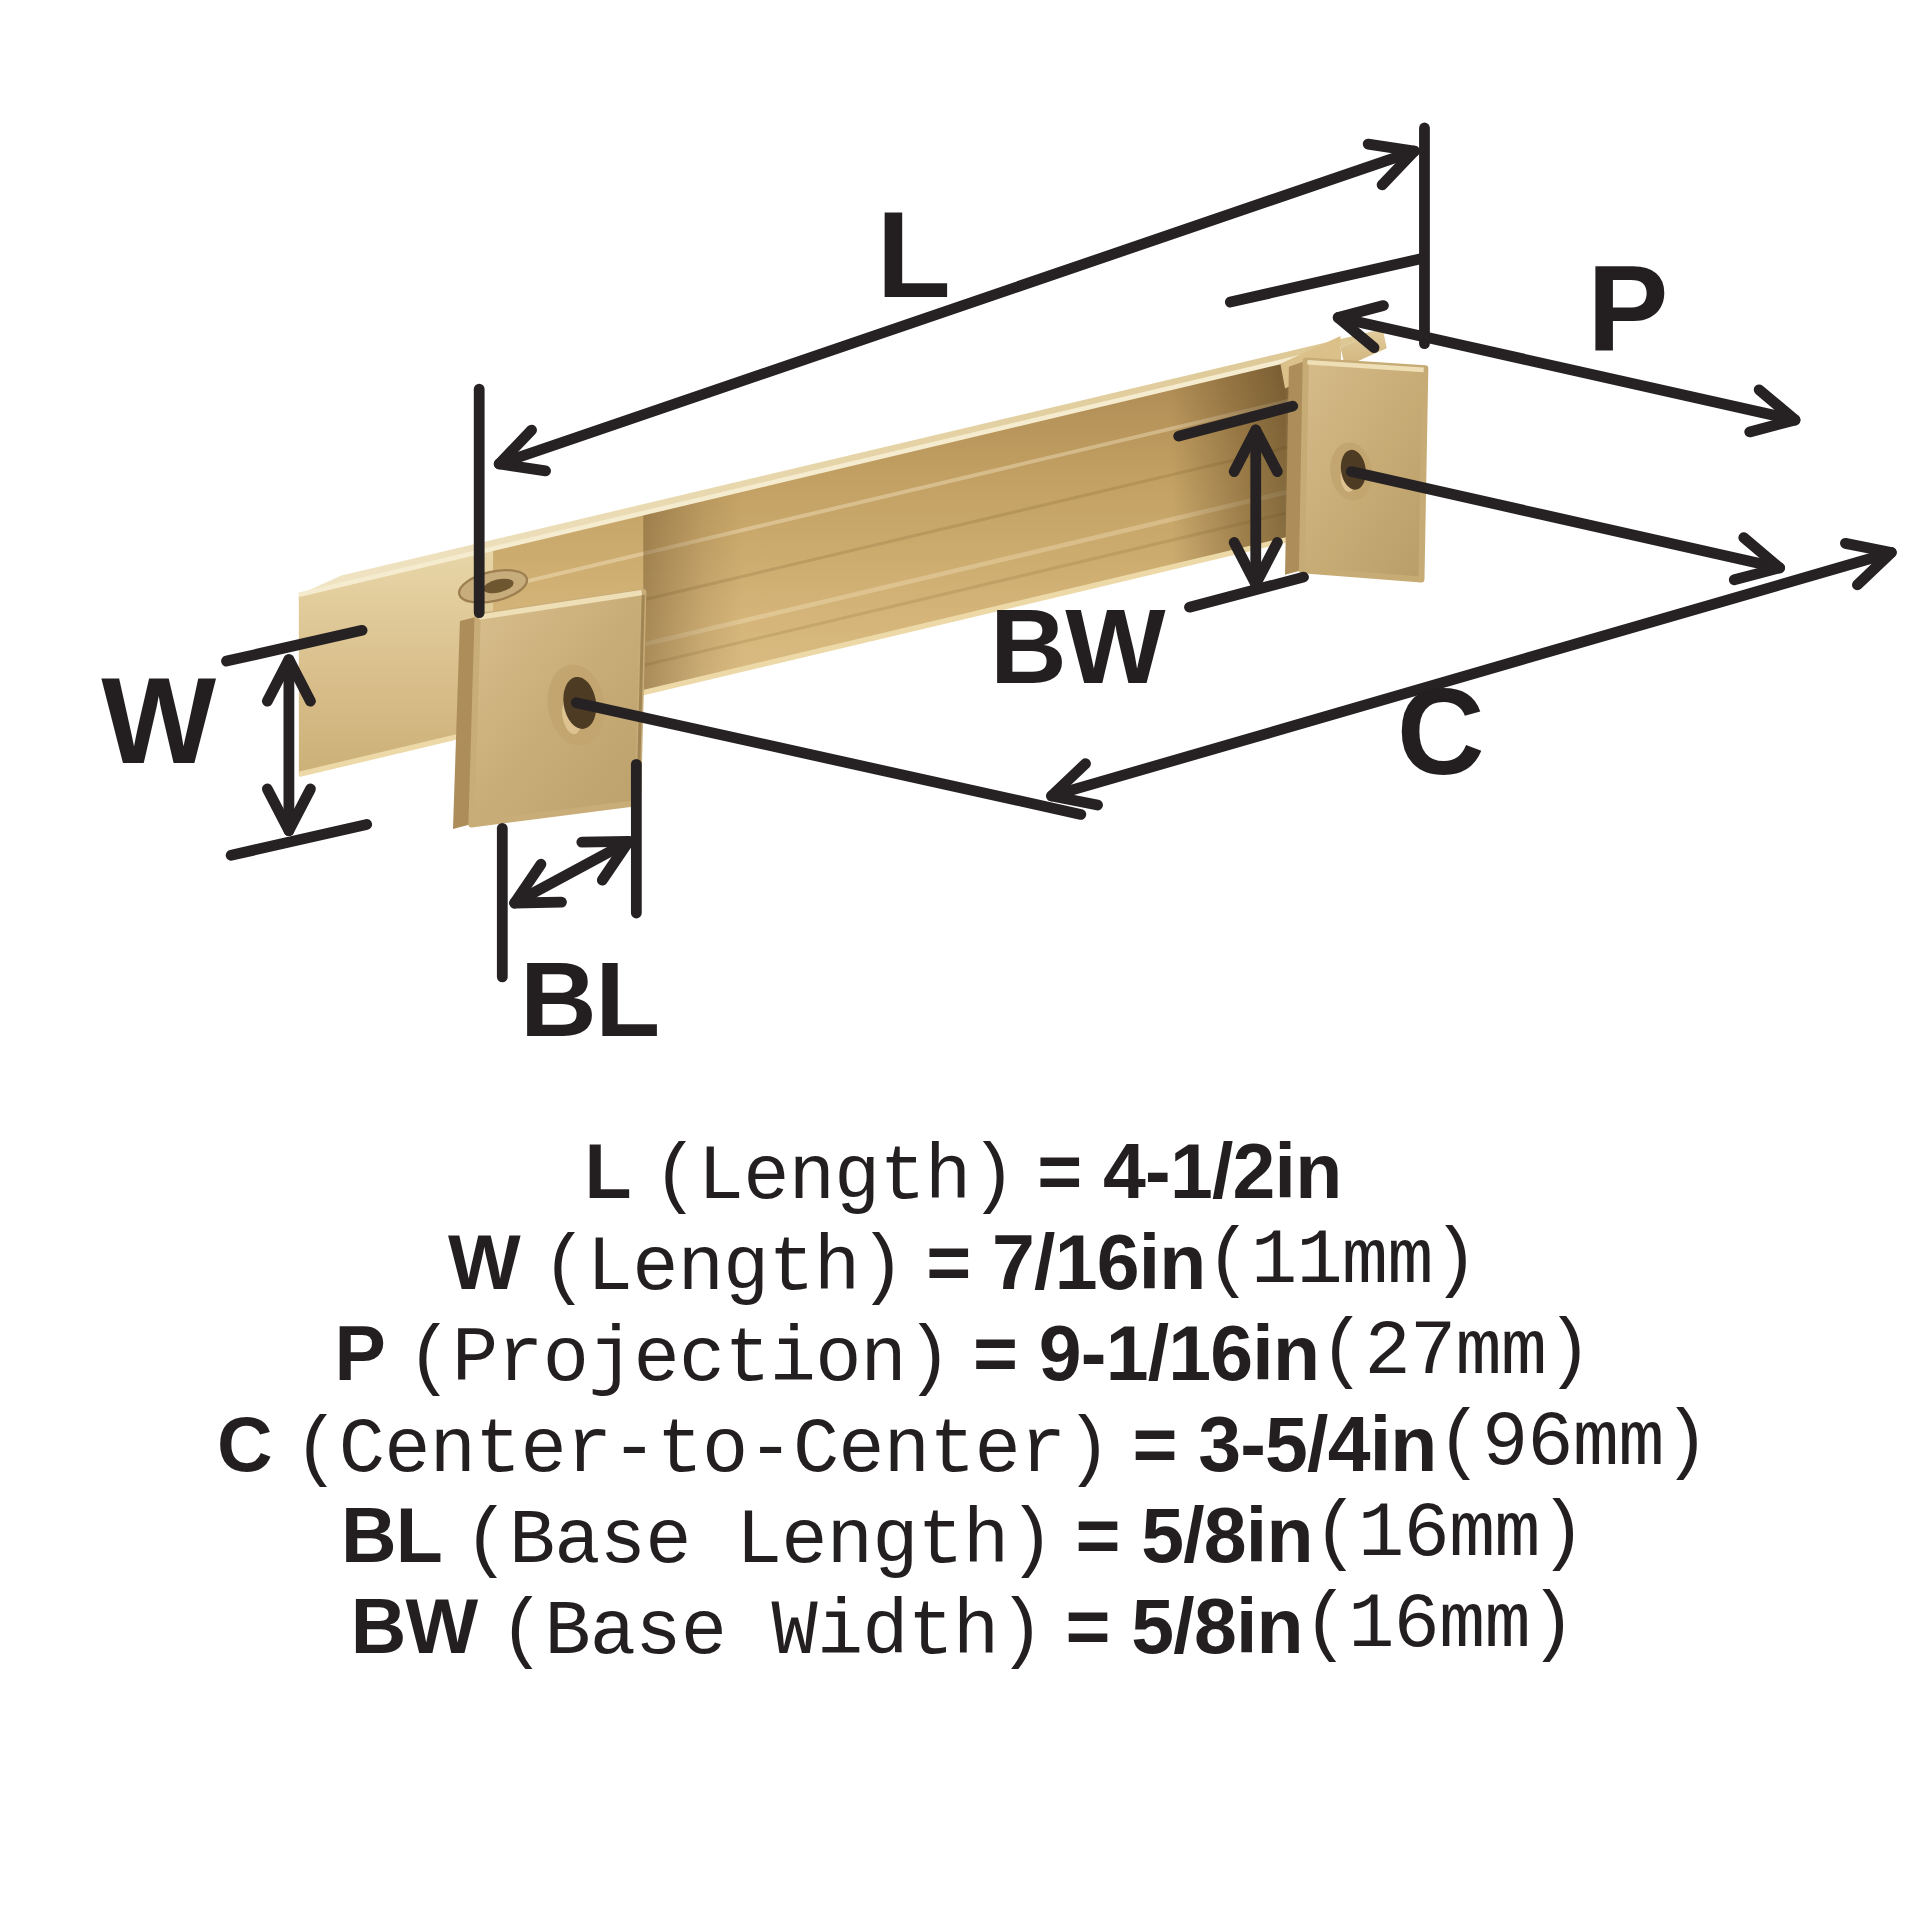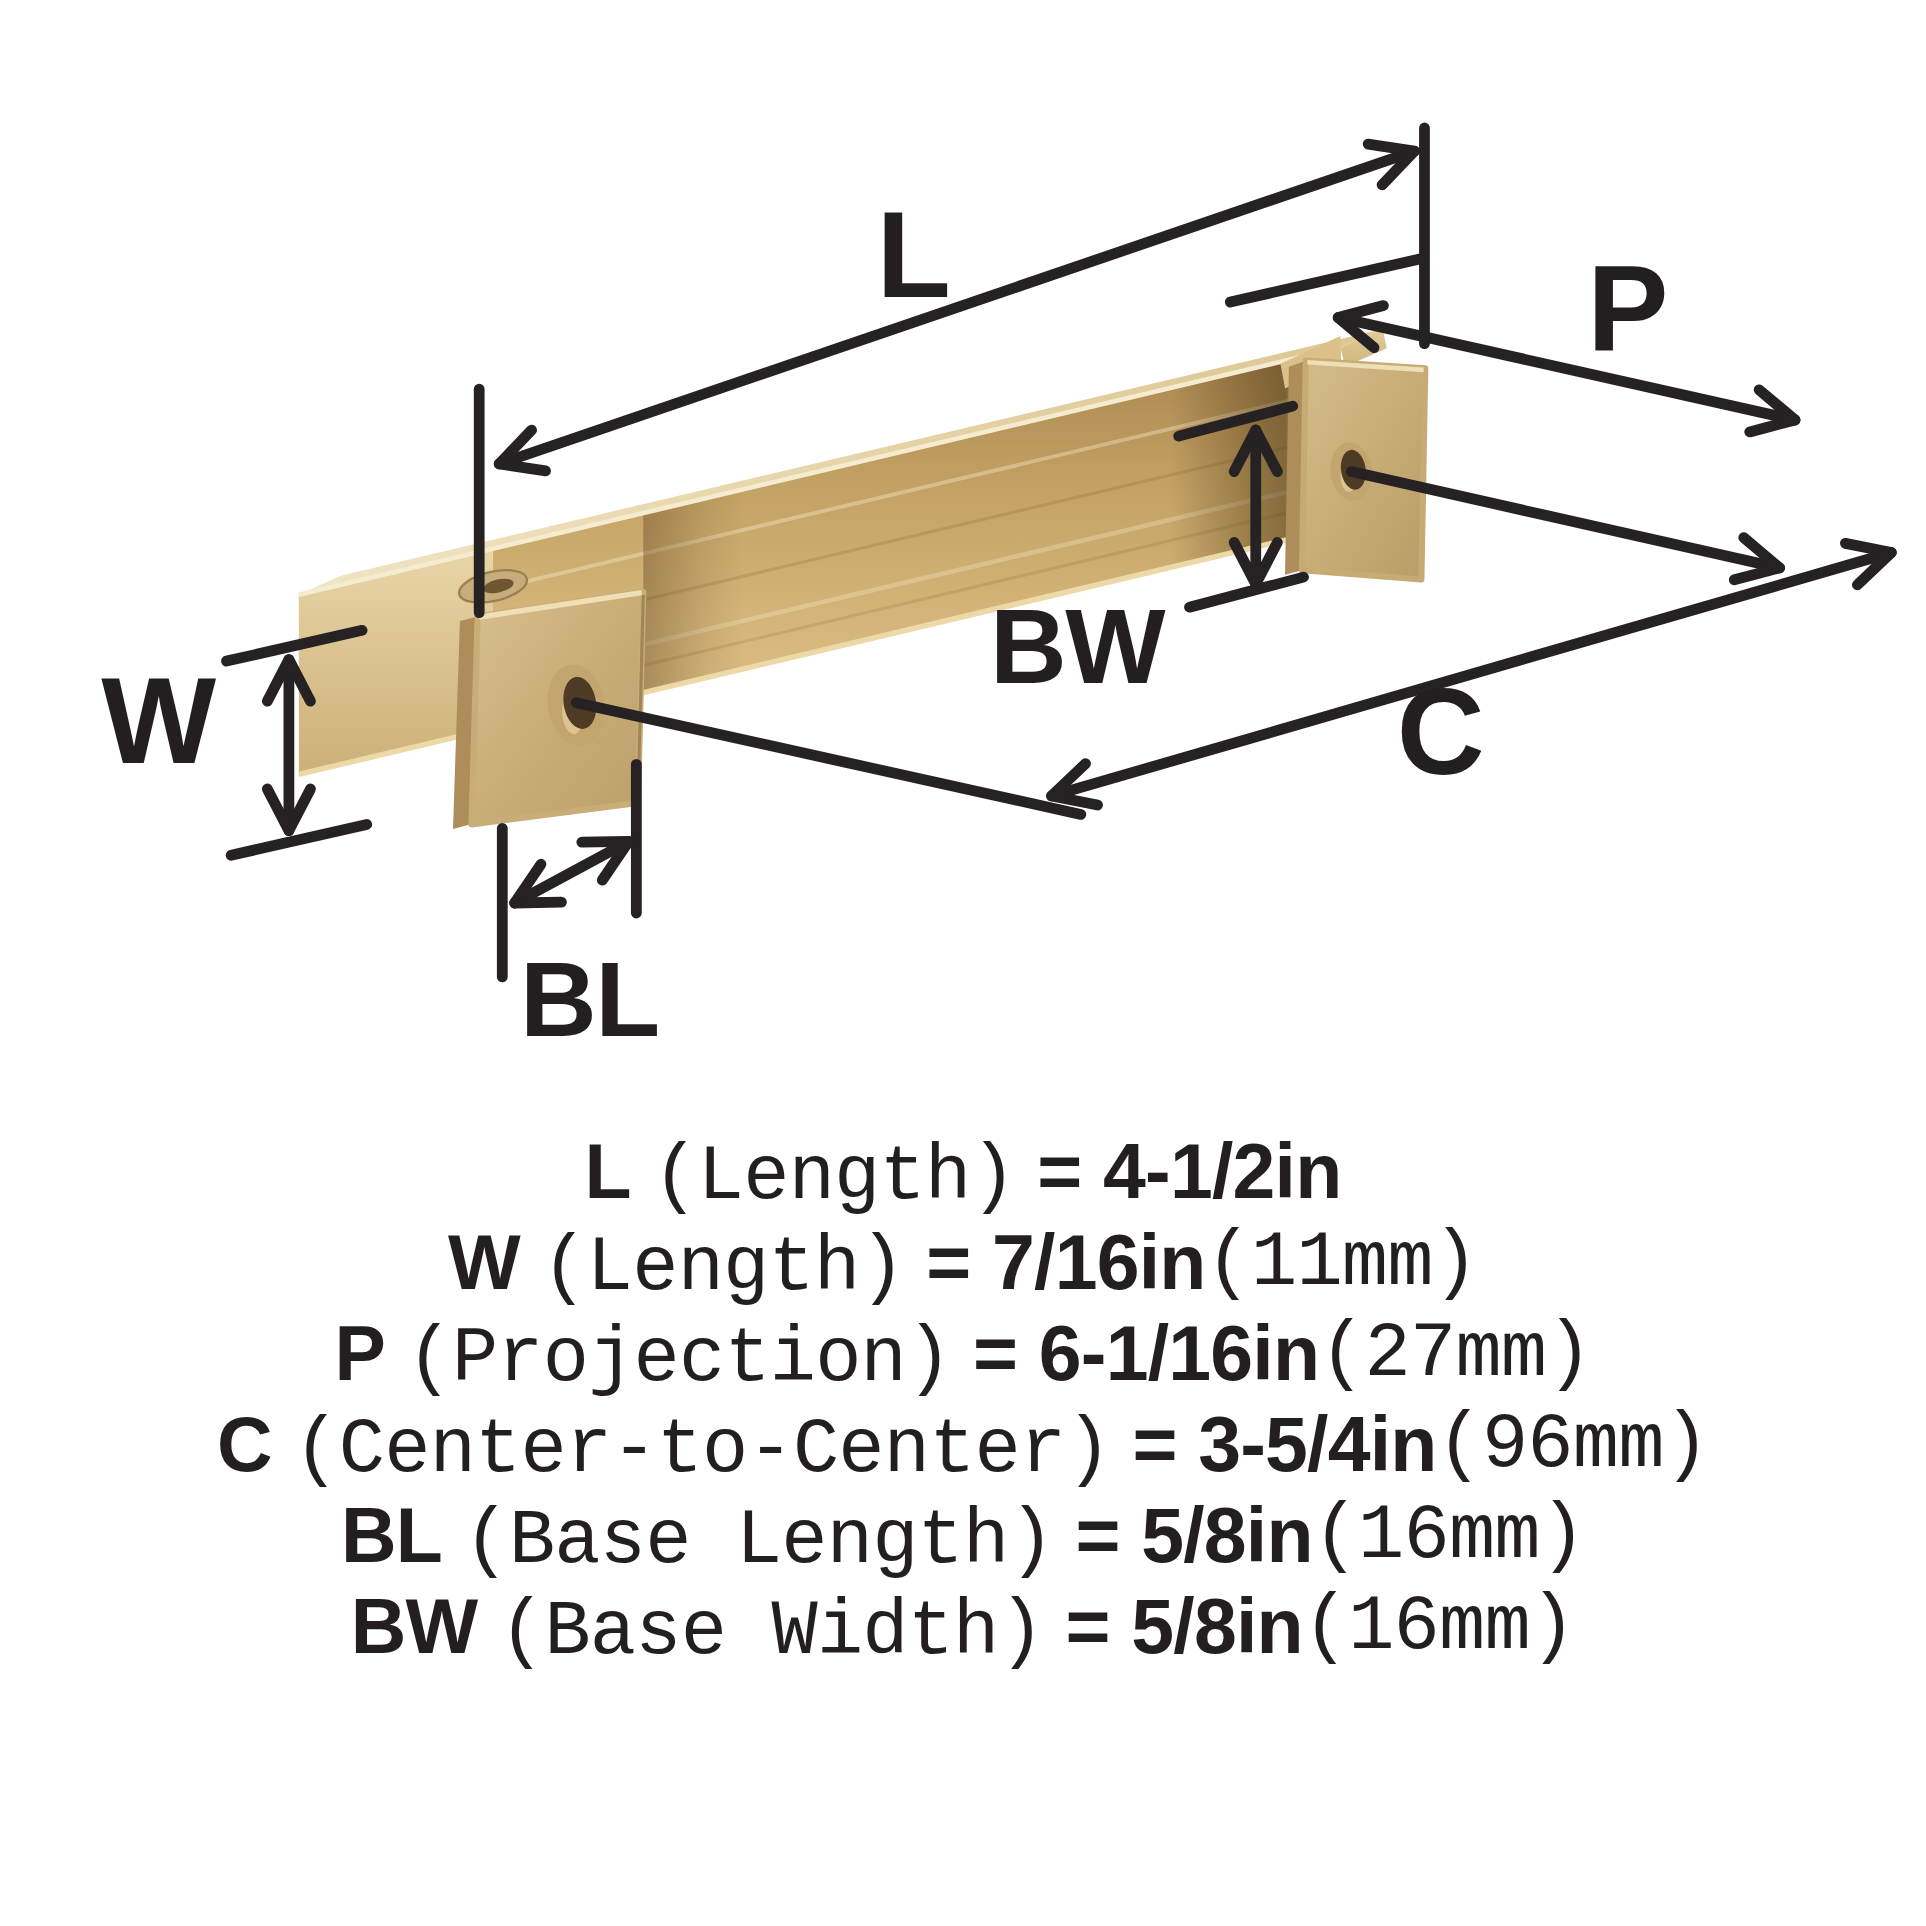--- a/index.html
+++ b/index.html
@@ -13,21 +13,21 @@
   .stage{position:relative;width:1926px;height:1926px;background:var(--bg);}
   .diagram{position:absolute;left:0;top:0;width:1926px;height:1125px;}
   .dim-label{font-family:"Liberation Sans",sans-serif;font-weight:700;fill:var(--ink);}
   .lbl-big{font-size:158px;letter-spacing:-2px;}
   .lbl-mid{font-size:138px;letter-spacing:-2px;}
   .specs{position:absolute;left:0;top:1127px;width:1926px;}
   .spec-line{display:flex;justify-content:center;align-items:baseline;height:91px;font-size:77px;letter-spacing:-0.8px;white-space:pre;}
   .spec-line .b{font-weight:700;}
   .spec-line .r{font-weight:400;font-family:Liberation Mono, monospace;}
   .tok{margin-right:21.6px;}
-  .pair{display:inline-flex;align-items:flex-end;}
+  .pair{display:inline-flex;align-items:flex-start;}
   svg text{user-select:none;}
 </style>
 </head>
 <body>
 
 <div class="stage">
 
   <svg class="diagram" viewBox="0 0 2500 1460" xmlns="http://www.w3.org/2000/svg">
     <defs>
       <marker id="chev" viewBox="-80 -80 160 160" refX="0" refY="0" markerWidth="160" markerHeight="160" markerUnits="userSpaceOnUse" orient="auto-start-reverse" overflow="visible">
@@ -167,21 +167,21 @@
   </svg>
 
   <div class="specs">
     <div class="spec-line">
       <span class="b tok">L</span><span class="r tok">(Length)</span><span class="b tok">=</span><span class="pair"><span class="b">4-1/2in</span></span>
     </div>
     <div class="spec-line">
       <span class="b tok">W</span><span class="r tok">(Length)</span><span class="b tok">=</span><span class="pair"><span class="b">7/16in</span><span class="r">(11mm)</span></span>
     </div>
     <div class="spec-line">
-      <span class="b tok">P</span><span class="r tok">(Projection)</span><span class="b tok">=</span><span class="pair"><span class="b">6-1/16in</span><span class="r">(27mm)</span></span>
+      <span class="b tok">P</span><span class="r tok">(Projection)</span><span class="b tok">=</span><span class="pair"><span class="b">9-1/16in</span><span class="r">(27mm)</span></span>
     </div>
     <div class="spec-line">
       <span class="b tok">C</span><span class="r tok">(Center-to-Center)</span><span class="b tok">=</span><span class="pair"><span class="b">3-5/4in</span><span class="r">(96mm)</span></span>
     </div>
     <div class="spec-line">
       <span class="b tok">BL</span><span class="r tok">(Base Length)</span><span class="b tok">=</span><span class="pair"><span class="b">5/8in</span><span class="r">(16mm)</span></span>
     </div>
     <div class="spec-line">
       <span class="b tok">BW</span><span class="r tok">(Base Width)</span><span class="b tok">=</span><span class="pair"><span class="b">5/8in</span><span class="r">(16mm)</span></span>
     </div>

